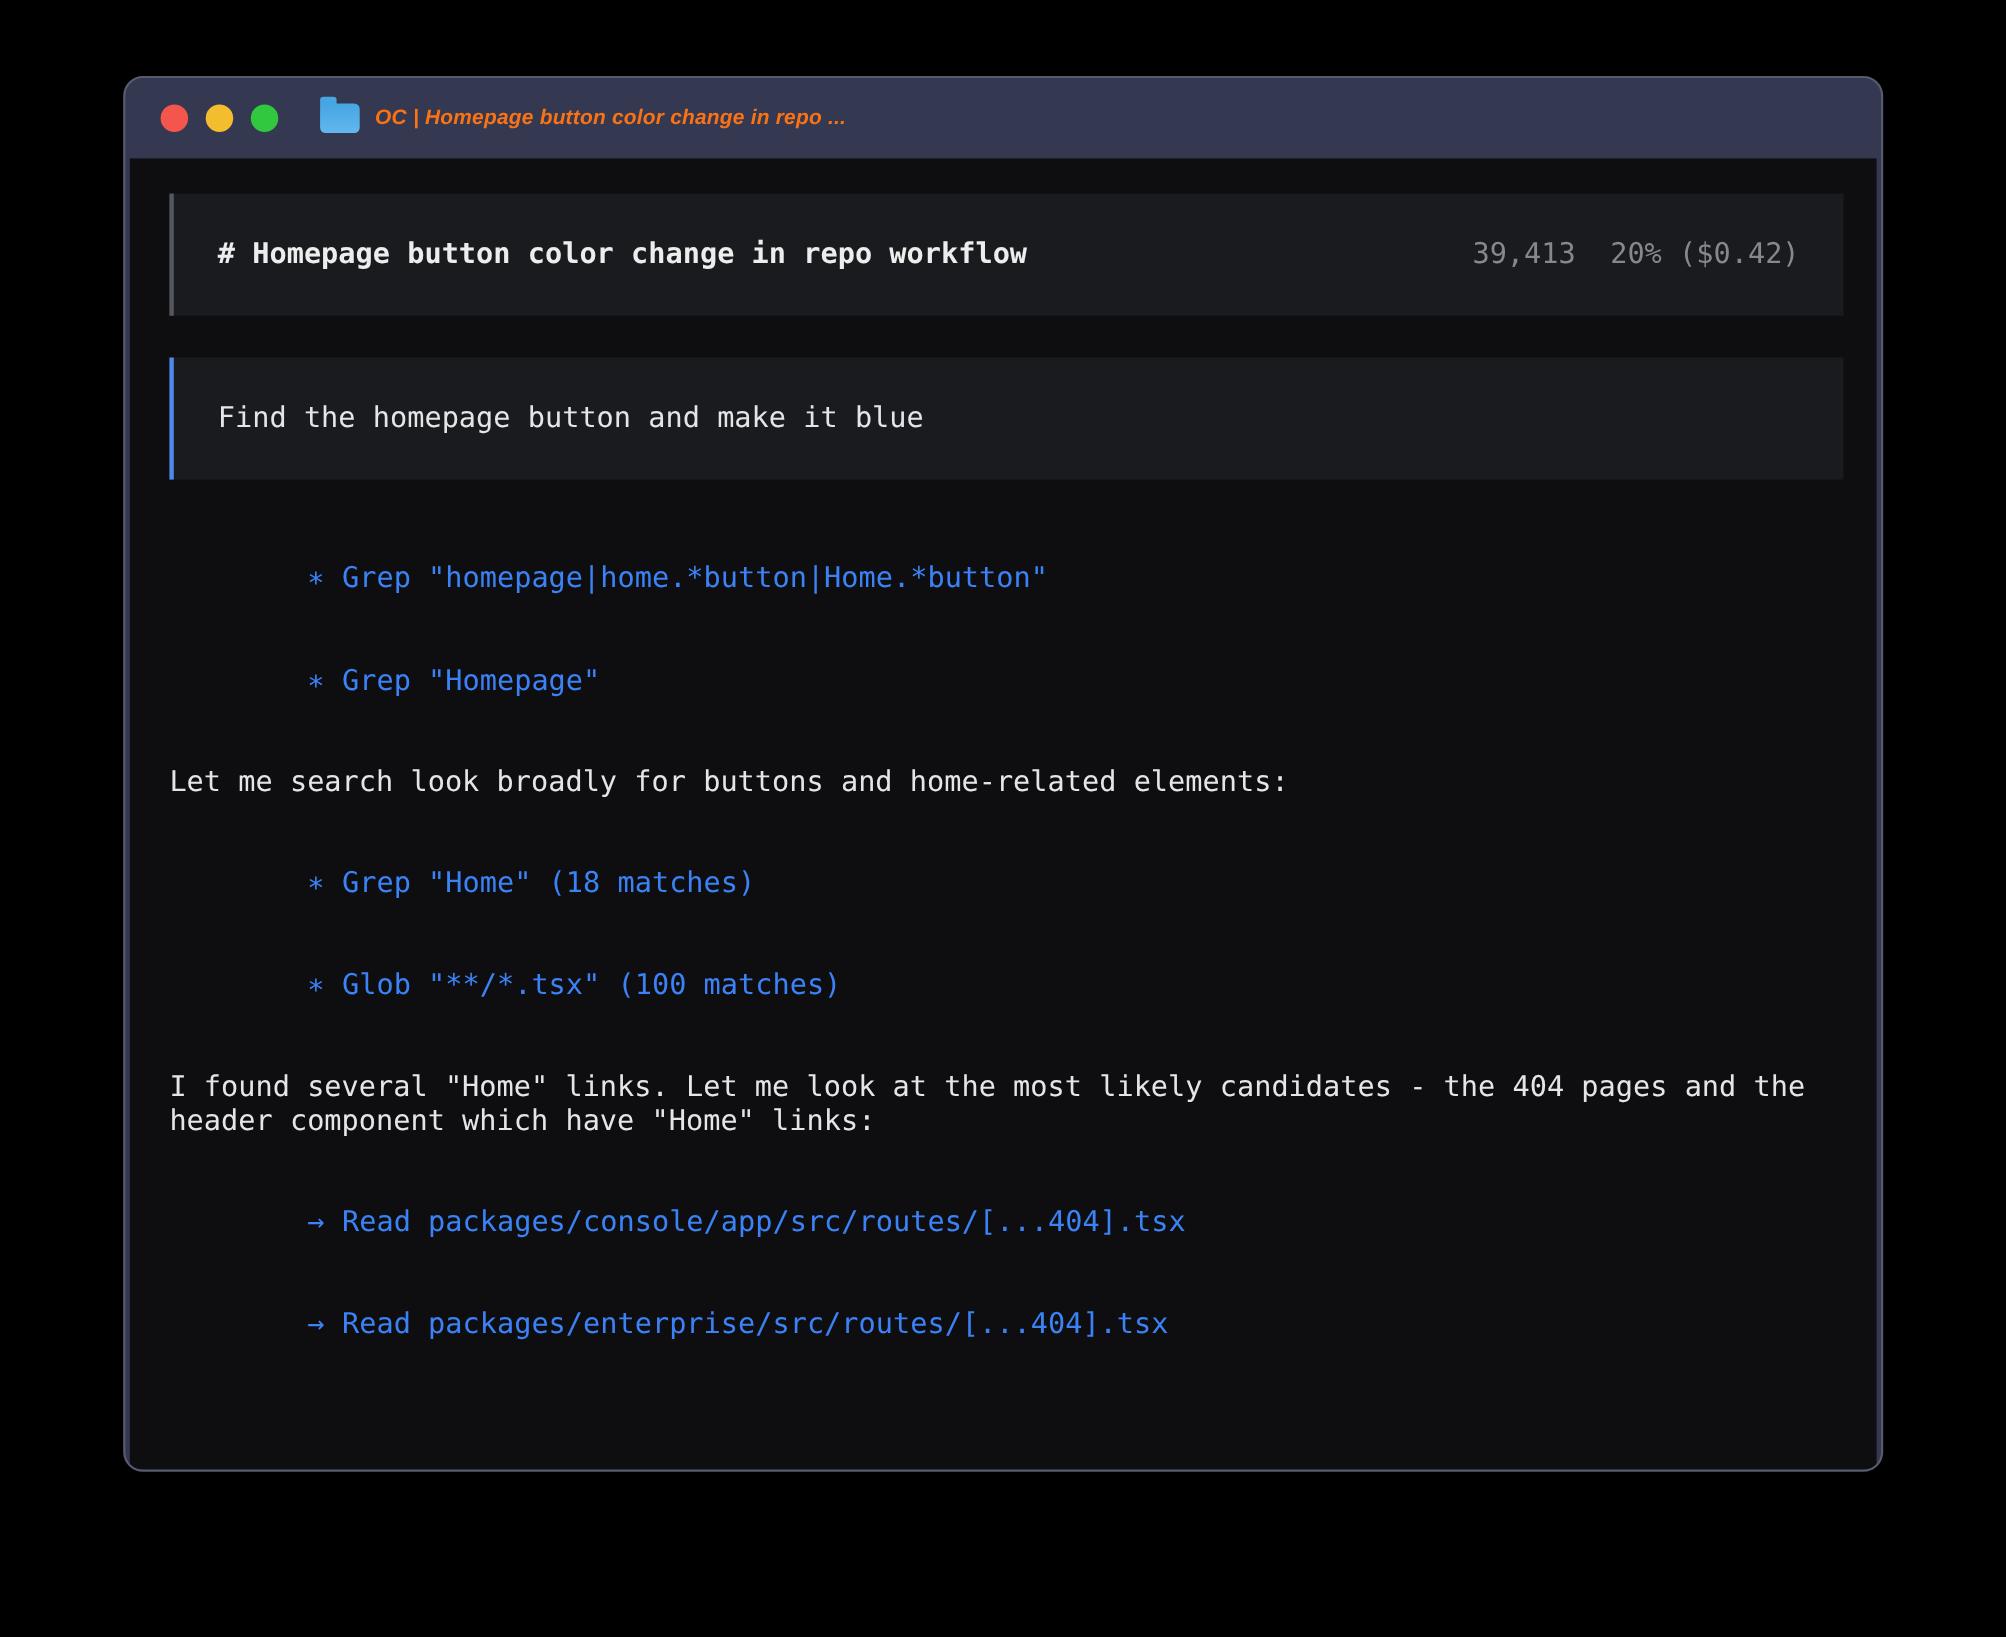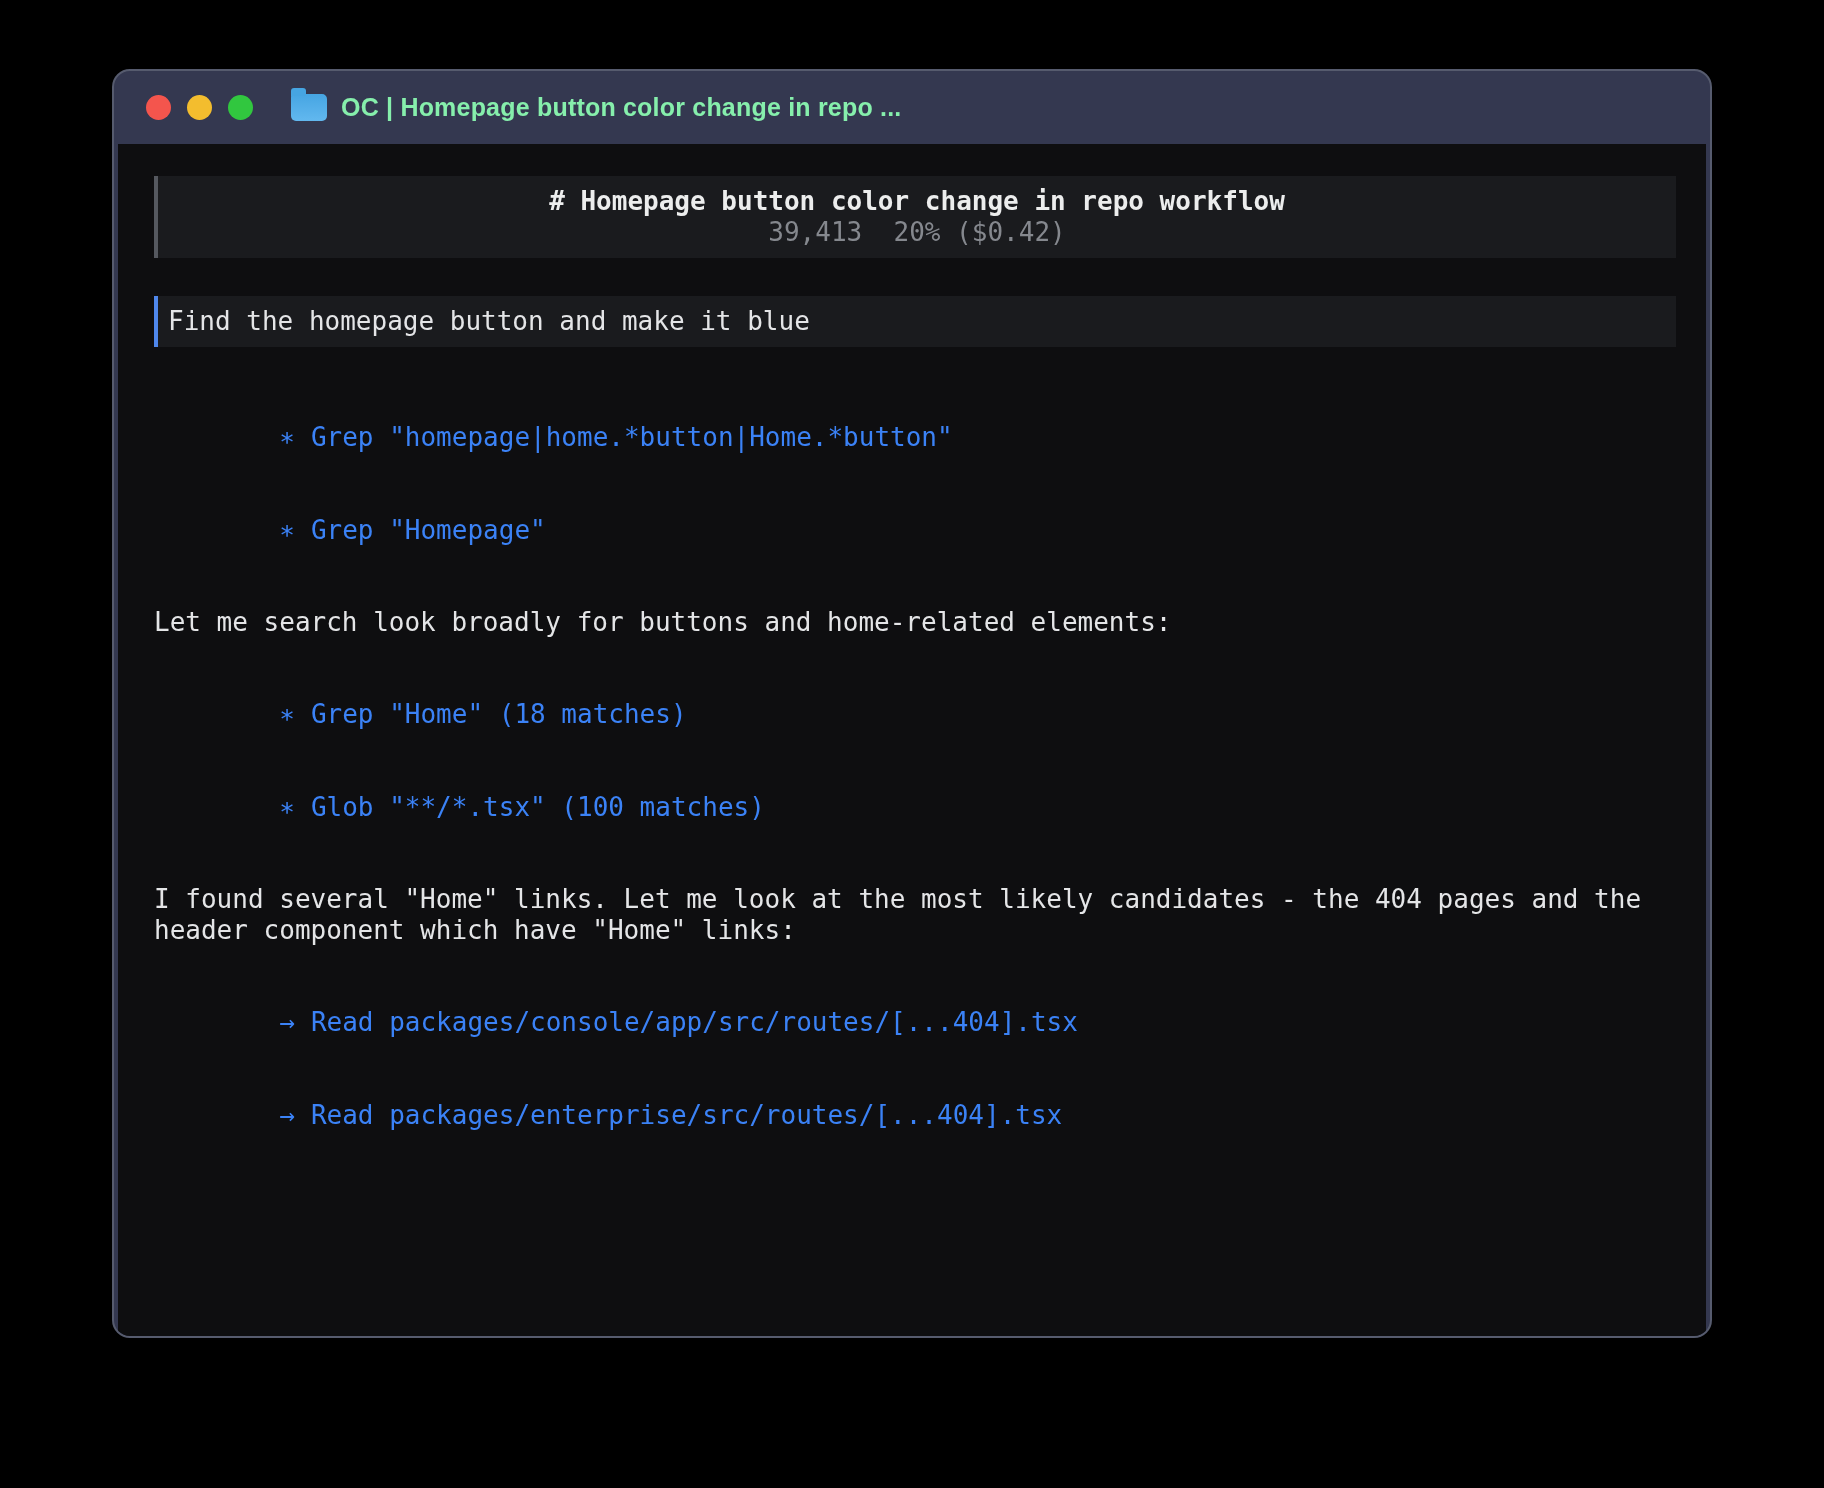--- a/index.html
+++ b/index.html
@@ -21,32 +21,32 @@
   .light { width:25px; height:25px; border-radius:50%; }
   .light.red    { background:#f4554d; }
   .light.yellow { background:#f3bd2e; }
   .light.green  { background:#31c73f; }
   .folder-icon { position:relative; width:36px; height:27px;
     background:linear-gradient(#46a5e2,#62b8ef); border-radius:3px 5px 5px 5px; }
   .folder-icon::before { content:""; position:absolute; top:-6px; left:0;
     width:15px; height:8px; background:#46a5e2; border-radius:3px 3px 0 0; }
   .titlebar-title {
     font-family:"Liberation Sans", sans-serif; font-weight:700;
-    font-size:25px; color:#86efac; letter-spacing:0.2px;
+    font-size:19px; color:#f97316; letter-spacing:0.2px;font-style:italic;
   }
 
   
   .terminal {
     flex:1 1 auto; background:#0e0e10; margin:0 4px;
     display:flex; flex-direction:column;
     padding:32px 30px 22px 36px;
     font-size:26px; line-height:31px; color:#e4e5e7;
   }
 
-  .block { border-left:4px solid; padding:10px;flex-direction:column; }
+  .block { border-left:4px solid; padding:40px; }
   .session-header {
     background:#1a1b1e; border-left-color:#55585f;
     display:flex; justify-content:space-between; align-items:center;
     margin-bottom:38px;
   }
   .session-title { font-weight:700; color:#eceded; }
   .session-stats { color:#85888e; white-space:pre; }
 
   .user-msg {
     background:#1a1b1e; border-left-color:#4f87ec; margin-bottom:44px;

